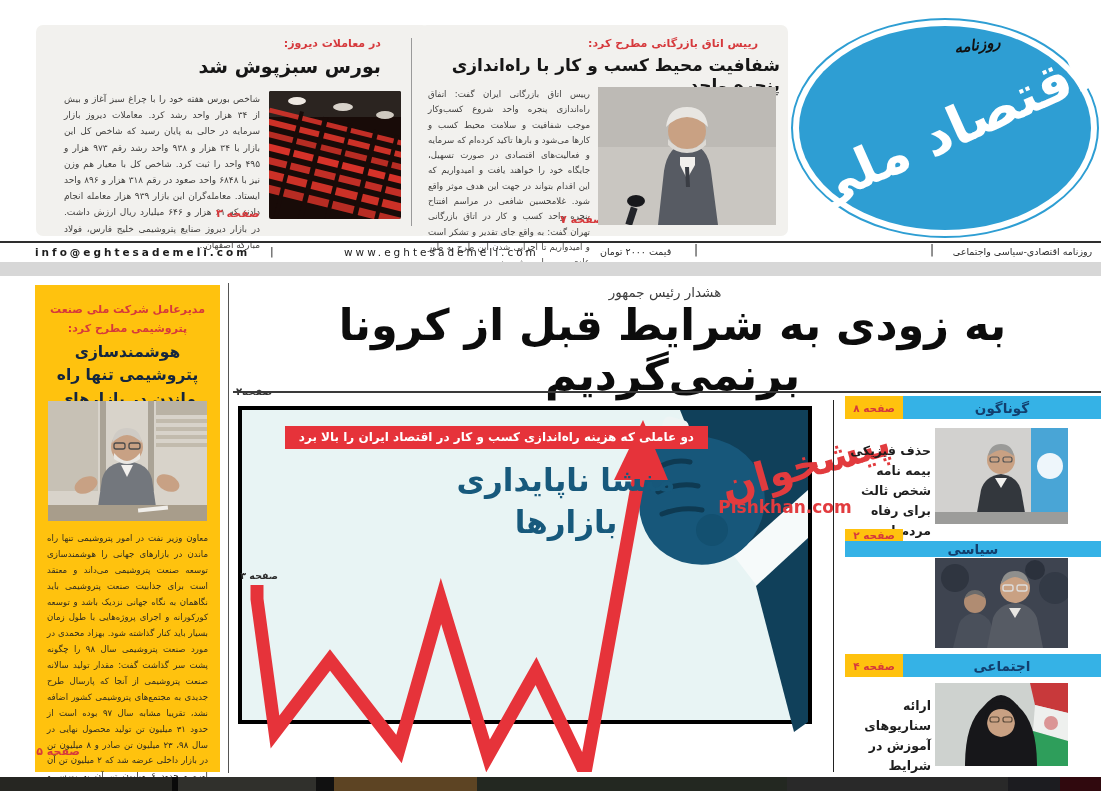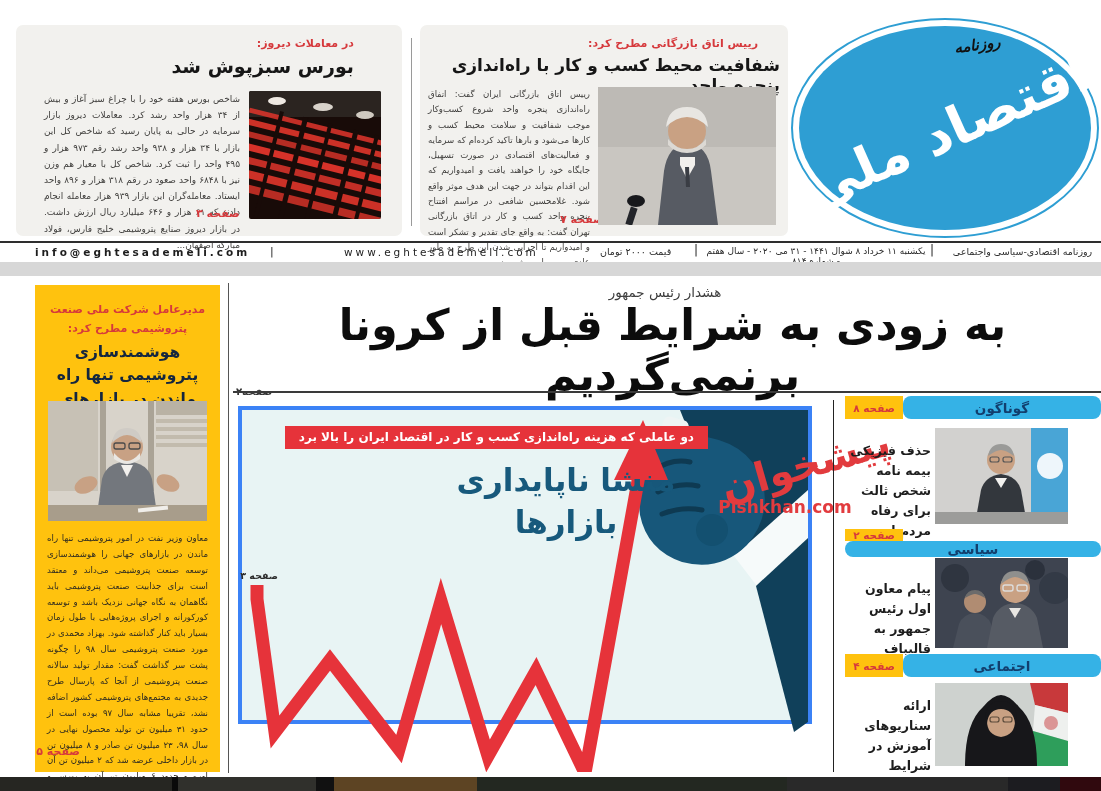--- a/index.html
+++ b/index.html
@@ -11,31 +11,31 @@
   .kicker{color:#d6393c;font-weight:bold;}
   .pageref{color:#d6393c;font-weight:bold;font-size:11px;}
   .body-text{color:#3f3e3c;font-size:9px;line-height:1.8;text-align:justify;}
   .story-headline{color:#161616;font-weight:bold;}
   .vline{width:1px;background:#8a8a8a;}
   .hline{height:1px;background:#2b2b2b;}
   .sb-header{display:flex;height:23px;}
   .sb-page{width:58px;background:#ffc20e;color:#d6393c;font-size:10.5px;font-weight:bold;
            display:flex;align-items:center;justify-content:center;}
   .sb-section{flex:1;background:#35b2e6;color:#123f6e;font-size:13.5px;font-weight:bold;
-           display:flex;align-items:center;justify-content:center;border-radius:8px;}
+           display:flex;align-items:center;justify-content:center;}
   .sb-head{color:#1d1d1d;font-size:12.5px;font-weight:bold;line-height:1.6;text-align:right;}
   .photo{overflow:hidden;}
   svg{display:block;}
 </style>
 </head>
 <body>
 
 <div id="page">
 
-  <div class="abs graybox" style="left:16px;top:25px;width:386px;height:211px;">
+  <div class="abs graybox" style="left:36px;top:25px;width:386px;height:211px;padding-left:7px;">
     <div class="abs rtl kicker" style="right:48px;top:12px;width:200px;font-size:11px;text-align:right;">در معاملات دیروز:</div>
     <div class="abs rtl story-headline" style="right:48px;top:30px;width:240px;font-size:19px;text-align:right;">بورس سبزپوش شد</div>
     <div class="abs rtl body-text" style="left:28px;top:66px;width:196px;">شاخص بورس هفته خود را با چراغ سبز آغاز و بیش از ۳۴ هزار واحد رشد کرد. معاملات دیروز بازار سرمایه در حالی به پایان رسید که شاخص کل این بازار با ۳۴ هزار و ۹۳۸ واحد رشد رقم ۹۷۳ هزار و ۴۹۵ واحد را ثبت کرد. شاخص کل با معیار هم وزن نیز با ۶۸۴۸ واحد صعود در رقم ۳۱۸ هزار و ۸۹۶ واحد ایستاد. معامله‌گران این بازار ۹۳۹ هزار معامله انجام دادند که ۶۱ هزار و ۶۴۶ میلیارد ریال ارزش داشت. در بازار دیروز صنایع پتروشیمی خلیج فارس، فولاد مبارکه اصفهان...</div>
     <div class="abs rtl pageref" style="left:180px;top:182px;">صفحه ۳</div>
 
     <div class="abs photo" style="left:233px;top:66px;width:132px;height:128px;border-radius:2px;">
       <svg width="132" height="128" viewBox="0 0 132 128" preserveAspectRatio="none">
         <rect width="132" height="128" fill="#180b08"></rect>
         <rect x="0" y="0" width="132" height="26" fill="#2b2420"></rect>
         <ellipse cx="28" cy="10" rx="9" ry="4" fill="#efe9e2"></ellipse>
@@ -95,21 +95,20 @@
     </svg>
     <div class="abs rtl" style="right:100px;top:24px;font-size:15px;color:#111;font-weight:bold;transform:rotate(-8deg);font-style:italic;">روزنامه</div>
   </div>
 
   <div class="abs hline" style="left:0;top:241px;width:1101px;height:2px;background:#2e2e2e;"></div>
   <div class="abs" style="left:35px;top:246px;font-size:10.5px;font-weight:bold;color:#1d1d1d;letter-spacing:3px;">info@eghtesademeli.com</div>
   <div class="abs" style="left:270px;top:245px;font-size:11px;color:#1d1d1d;">|</div>
   <div class="abs" style="left:300px;top:246px;font-size:10.5px;font-weight:normal;color:#1d1d1d;letter-spacing:3px;margin-left:44px;">www.eghtesademeli.com</div>
   <div class="abs rtl" style="left:600px;top:246px;width:90px;font-size:9.5px;color:#2a2a2a;text-align:left;">قیمت ۲۰۰۰ تومان</div>
   <div class="abs" style="left:694px;top:243px;font-size:12px;color:#1d1d1d;">|</div>
-  <div class="abs rtl" style="left:706px;top:246px;width:220px;font-size:9px;color:#2a2a2a;text-align:center;">یکشنبه ۱۱ خرداد  ۸ شوال ۱۴۴۱ - ۳۱ می ۲۰۲۰ - سال هفتم - شماره ۸۱۴</div>
   <div class="abs" style="left:930px;top:243px;font-size:12px;color:#1d1d1d;">|</div>
   <div class="abs rtl" style="left:950px;top:246px;width:145px;font-size:9.5px;color:#2a2a2a;text-align:center;">روزنامه اقتصادی-سیاسی واجتماعی</div>
   <div class="abs" style="left:0;top:262px;width:1101px;height:14px;background:#d7d7d7;"></div>
 
   <div class="abs" style="left:35px;top:285px;width:185px;height:487px;background:#ffc20e;">
     <div class="abs rtl kicker" style="left:12px;right:12px;top:16px;font-size:11px;text-align:center;line-height:1.7;">مدیرعامل شرکت ملی صنعت پتروشیمی مطرح کرد:</div>
     <div class="abs rtl" style="left:6px;right:6px;top:56px;font-size:15.5px;font-weight:bold;color:#14263f;text-align:center;line-height:1.5;">هوشمندسازی پتروشیمی تنها راه ماندن در بازارهای جهانی</div>
 
     <div class="abs photo" style="left:13px;top:116px;width:159px;height:120px;border:1px solid #caa: none;">
       <svg width="159" height="120" viewBox="0 0 159 120" preserveAspectRatio="none">
@@ -139,21 +138,21 @@
     <div class="abs rtl pageref" style="right:140px;top:460px;">صفحه ۵</div>
   </div>
 
   <div class="abs vline" style="left:228px;top:283px;height:490px;background:#555;"></div>
 
   <div class="abs rtl" style="left:240px;top:284px;width:850px;font-size:13.5px;color:#3c3c3c;text-align:center;">هشدار رئیس جمهور</div>
   <div class="abs rtl" style="left:250px;top:300px;width:845px;font-size:43px;font-weight:bold;color:#0c0c0c;text-align:center;letter-spacing:-1px;">به زودی به شرایط قبل از کرونا برنمی‌گردیم</div>
   <div class="abs rtl" style="left:236px;top:386px;font-size:10px;color:#333;font-weight:bold;">صفحه۲</div>
   <div class="abs hline" style="left:233px;top:391px;width:868px;height:2px;background:#3a3a3a;"></div>
 
-  <div class="abs" style="left:238px;top:406px;width:574px;height:318px;background:#e8f4f4;border:4px solid #3b82f6;box-sizing:border-box;">
+  <div class="abs" style="left:238px;top:406px;width:574px;height:318px;background:#e8f4f4;border:4px solid #000000;box-sizing:border-box;">
     <svg class="abs" style="left:0;top:0;" width="566" height="362" viewBox="0 0 566 362">
 
       <polygon points="438,0 566,0 566,88 498,150" fill="#10405a"></polygon>
       <polygon points="492,146 566,80 566,132 518,180" fill="#f6fafa"></polygon>
       <polygon points="514,176 566,128 566,312 552,322" fill="#10405a"></polygon>
 
       <rect x="418" y="8" width="26" height="34" rx="6" transform="rotate(16 431 25)" fill="#eef4f4"></rect>
 
       <path d="M400 50 Q420 22 455 26 Q505 30 520 70 Q530 105 505 135 Q478 162 440 152 Q405 140 398 105 Q394 72 400 50 Z" fill="#17577a"></path>
       <path d="M412 60 Q430 48 448 52 M416 82 Q436 72 456 76 M420 104 Q440 96 460 100" stroke="#0e3a52" stroke-width="5" fill="none" stroke-linecap="round"></path>
@@ -194,21 +193,20 @@
         <rect x="55" y="29" width="9" height="5" rx="2" fill="none" stroke="#555" stroke-width="1.2"></rect>
         <rect x="68" y="29" width="9" height="5" rx="2" fill="none" stroke="#555" stroke-width="1.2"></rect>
         <rect x="0" y="84" width="133" height="12" fill="#9c9c9a"></rect>
       </svg>
     </div>
 
     <div class="sb-header abs" style="left:0;top:133px;width:256px;flex-direction:column;">
       <div class="sb-page">صفحه ۲</div>
       <div class="sb-section rtl">سیاسی</div>
     </div>
-    <div class="abs rtl sb-head" style="right:170px;top:183px;width:84px;">پیام معاون اول رئیس جمهور به قالیباف</div>
     <div class="abs photo" style="left:90px;top:162px;width:133px;height:90px;">
       <svg width="133" height="90" viewBox="0 0 133 90" preserveAspectRatio="none">
         <rect width="133" height="90" fill="#3e4450"></rect>
         <circle cx="20" cy="20" r="14" fill="#2f3540"></circle>
           <circle cx="120" cy="30" r="16" fill="#333a46"></circle>
         <circle cx="100" cy="12" r="10" fill="#2b313c"></circle>
         <path d="M18 90 L24 66 Q28 56 40 55 Q52 56 56 66 L60 90 Z" fill="#4a505b"></path>
         <circle cx="40" cy="44" r="11" fill="#b08c72"></circle>
         <path d="M30 40 Q32 32 40 32 Q48 32 50 40 Q43 36 40 36 Q37 36 30 40 Z" fill="#6b6b6b"></path>
         <path d="M52 90 L58 60 Q64 46 80 45 Q96 46 102 60 L108 90 Z" fill="#565b64"></path>

